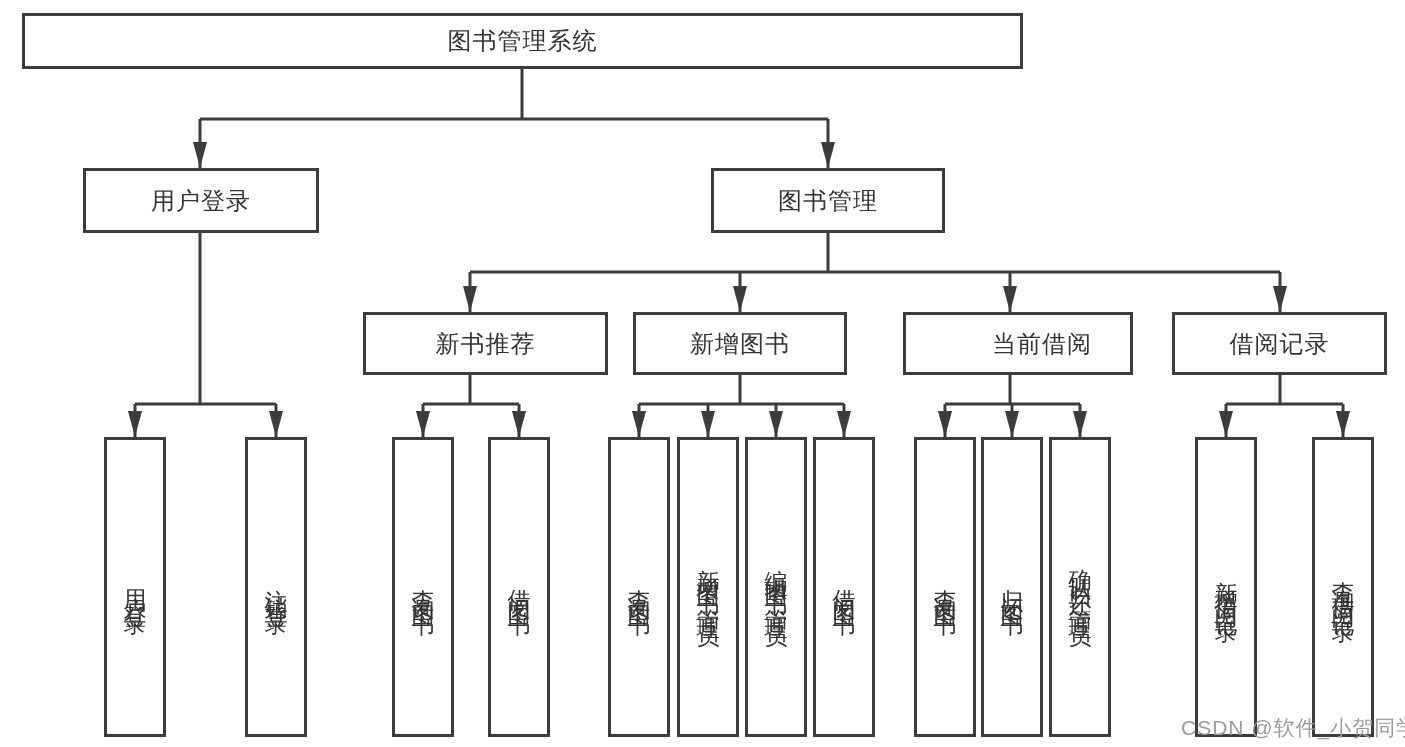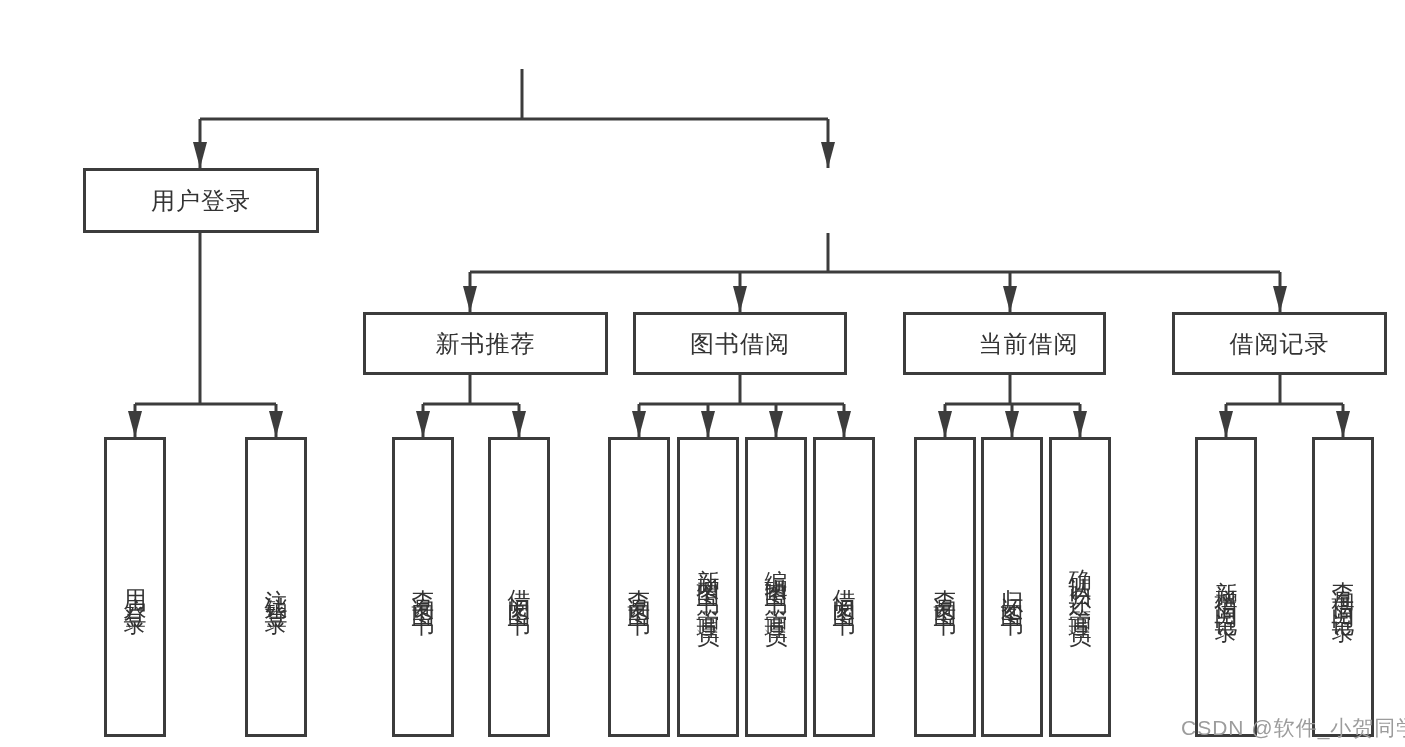--- a/index.html
+++ b/index.html
@@ -70,32 +70,38 @@
       <path d="M1012,404 V437" marker-end="url(#arw)"></path>
       <path d="M1080,404 V437" marker-end="url(#arw)"></path>
 
       <path d="M1280,375 V404"></path>
       <path d="M1226,404 H1343"></path>
       <path d="M1226,404 V437" marker-end="url(#arw)"></path>
       <path d="M1343,404 V437" marker-end="url(#arw)"></path>
     </g>
   </svg>
 
+  <div class="box" style="left:22px; top:13px; width:1001px; height:56px;">
+    <span class="hlabel">图书管理系统</span>
+  </div>
 
   <div class="box" style="left:83px; top:168px; width:236px; height:65px;">
     <span class="hlabel">用户登录</span>
+  </div>
+  <div class="box" style="left:711px; top:168px; width:234px; height:65px;">
+    <span class="hlabel">图书管理</span>
   </div>
 
   <div class="box" style="left:363px; top:312px; width:245px; height:63px;">
     <span class="hlabel">新书推荐</span>
   </div>
   <div class="box" style="left:633px; top:312px; width:214px; height:63px;">
-    <span class="hlabel">图书借阅</span>
+    <span class="hlabel">新增图书</span>
   </div>
-  <div class="box" style="left:903px; top:312px; width:203px; height:63px;padding-left:48px;">
+  <div class="box" style="left:903px; top:312px; width:230px; height:63px;padding-left:48px;">
     <span class="hlabel">当前借阅</span>
   </div>
   <div class="box" style="left:1172px; top:312px; width:215px; height:63px;">
     <span class="hlabel">借阅记录</span>
   </div>
 
   <div class="box" style="left:104px; top:437px; width:62px; height:300px;">
     <span class="vlabel">用户登录</span>
   </div>
   <div class="box" style="left:245px; top:437px; width:62px; height:300px;">

